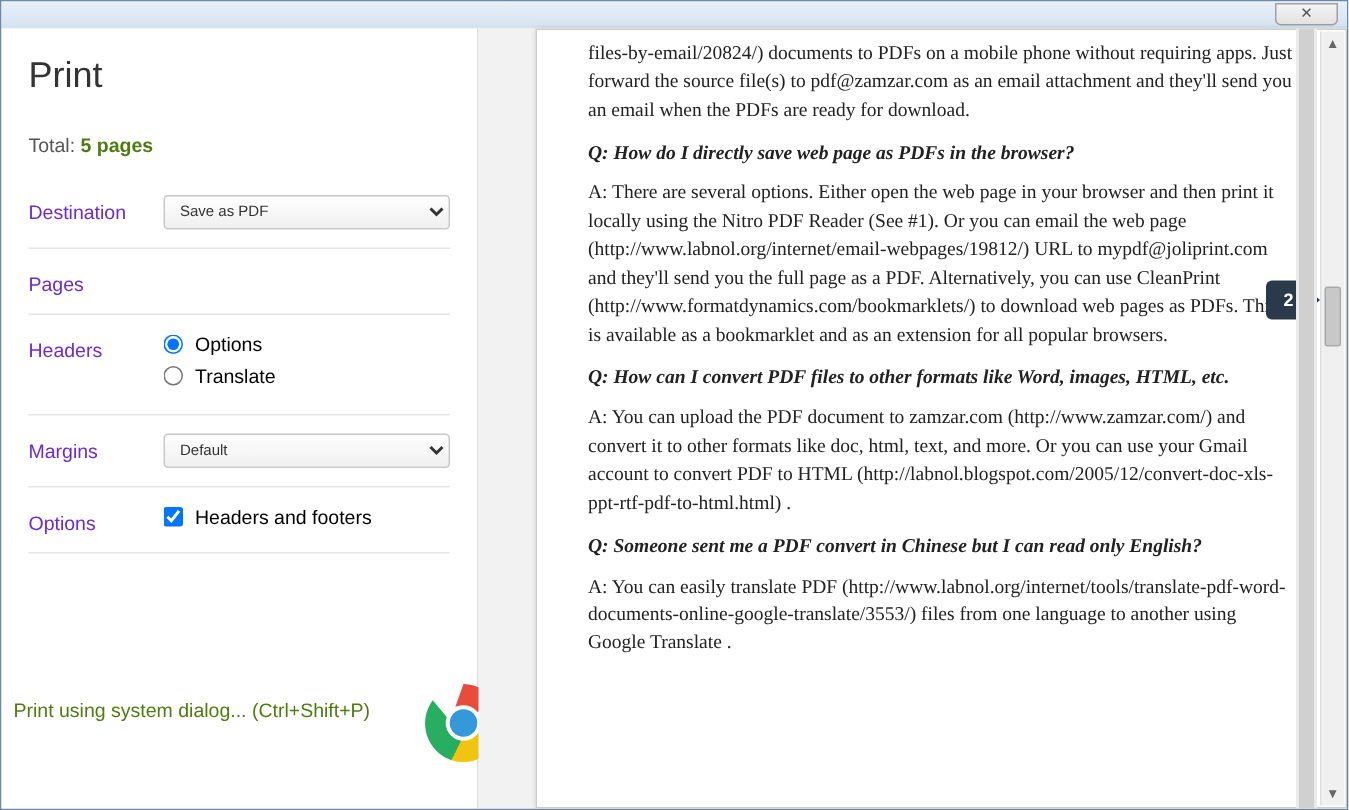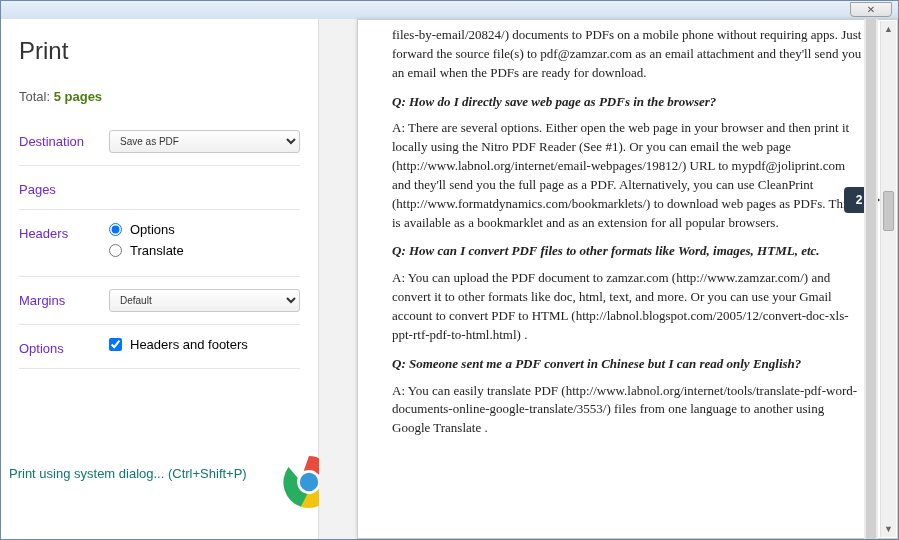--- a/index.html
+++ b/index.html
@@ -18,21 +18,21 @@
 .row { display: flex; align-items: flex-start; padding: 12px 0; border-bottom: 1px solid #e5e5e5; }
 .row:last-of-type { border-bottom: none; }
 .row .label { width: 90px; color: #6d28d9; font-size: 13px; padding-top: 4px; }
 .row .ctrl { flex: 1; }
 select { width: 100%; padding: 4px 6px; border: 1px solid #c8c8c8; border-radius: 3px; background: linear-gradient(#fefefe,#f0f0f0); font-size: 10px; color: #333; }
 .radio-line { display: flex; align-items: center; margin-bottom: 6px; }
 .radio-line input[type=radio] { margin-right: 8px; }
 .radio-line input[type=text] { flex: 1; padding: 3px 6px; border: 1px solid #d0d0d0; border-radius: 2px; font-size: 12px; color: #999; }
 .check-line { display: flex; align-items: center; }
 .check-line input { margin-right: 8px; }
-.syslink { position: absolute; bottom: 56px; left: 6px; color: #0f766e; font-size: 13px; background: #fff; padding: 2px; }
+.syslink { position: absolute; bottom: 56px; left: 6px; color: #4d7c0f; font-size: 13px; background: #fff; padding: 2px; }
 .chrome-logo { position: absolute; bottom: 30px; right: -18px; width: 54px; height: 54px; }
 .preview { flex: 1; background: #f2f2f2; display: flex; position: relative; padding: 0 0 0 38px; }
 .page { width: 541px; background: #fff; border: 1px solid #ccc; box-shadow: 0 0 4px rgba(0,0,0,0.15); padding: 6px 34px 14px 34px; font-family: Georgia, serif; font-size: 13px; color: #222; line-height: 1.45; overflow: hidden; }
 .page p { margin-bottom: 10px; }
 .page .q { font-weight: bold; font-style: italic; margin-bottom: 8px; }
 .page-badge { position: absolute; right: 24px; top: 168px; background: #2a3a4a; color: #fff; width: 30px; height: 26px; border-radius: 4px; text-align: center; line-height: 26px; font-weight: bold; font-size: 12px; }
 .page-badge::after { content: ""; position: absolute; right: -6px; top: 8px; border-left: 6px solid #2a3a4a; border-top: 5px solid transparent; border-bottom: 5px solid transparent; }
 .vscroll { position: absolute; right: 2px; top: 2px; bottom: 2px; width: 16px; background: #f0f0f0; border-left: 1px solid #dfdfdf; }
 .vscroll .arrow { height: 16px; text-align: center; font-size: 9px; color: #666; line-height: 16px; cursor: pointer; }
 .vscroll .thumb { position: absolute; left: 2px; right: 2px; top: 170px; height: 40px; background: #c8c8c8; border: 1px solid #aaa; border-radius: 2px; }

